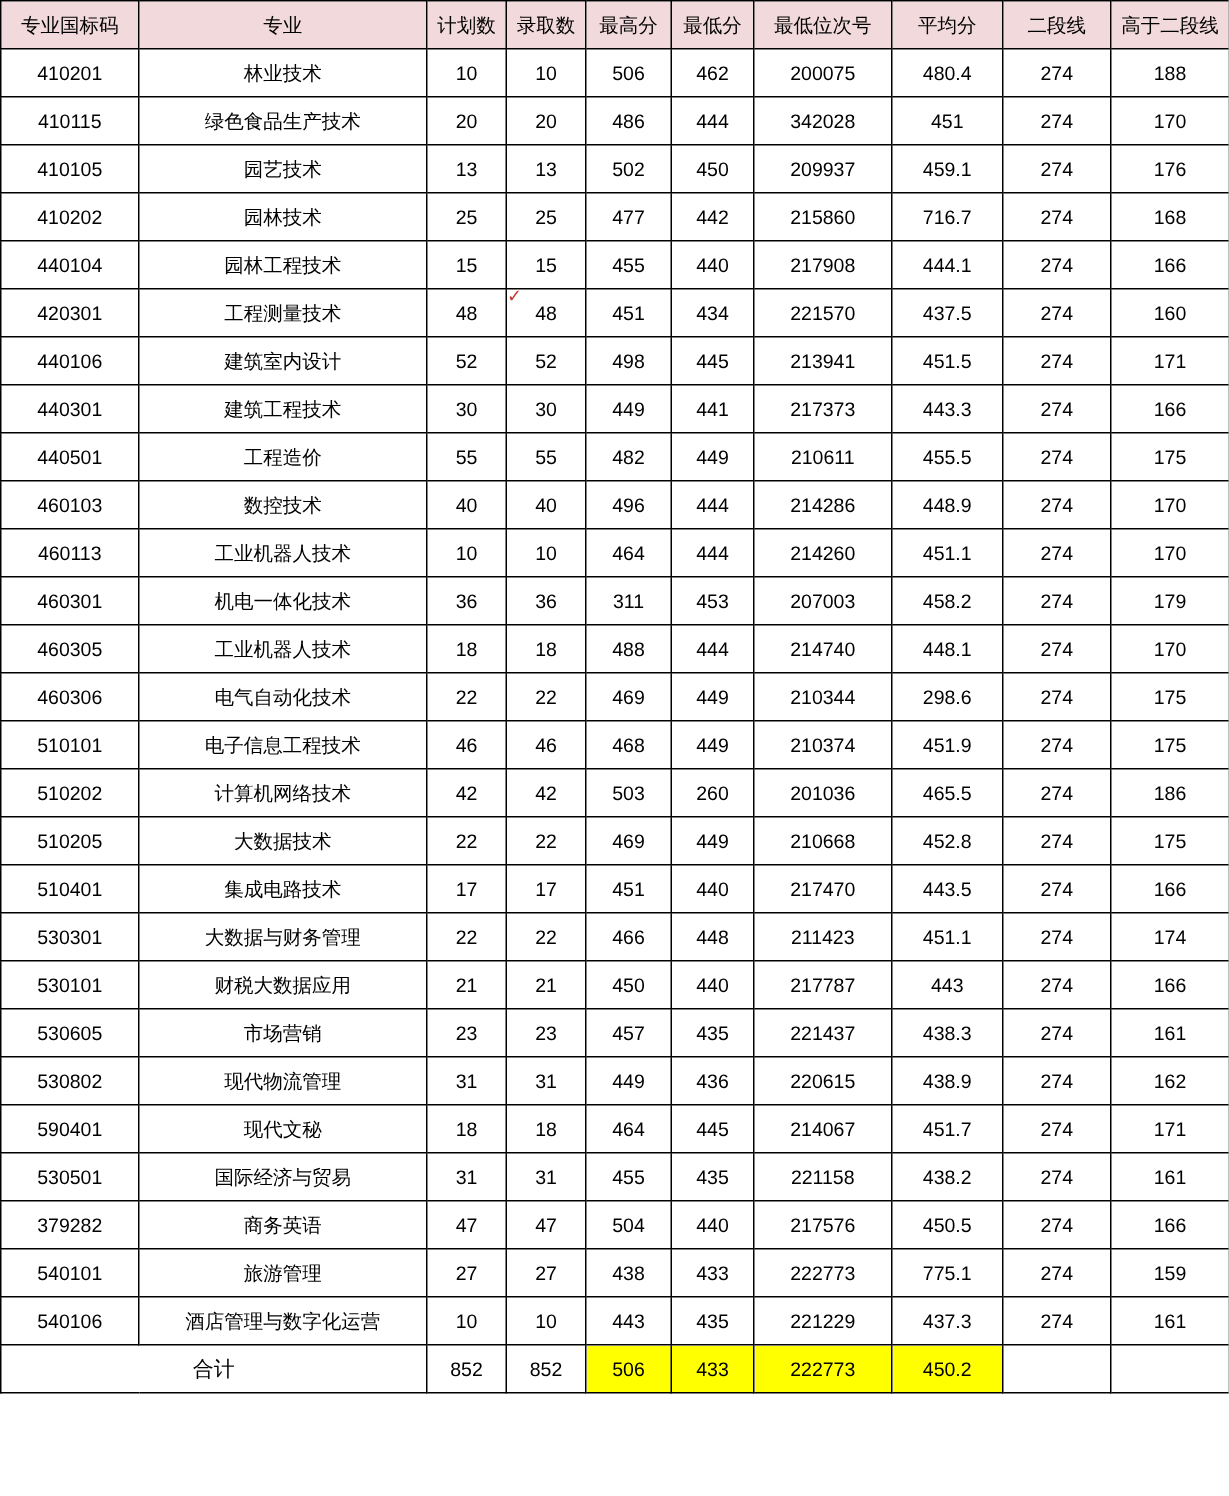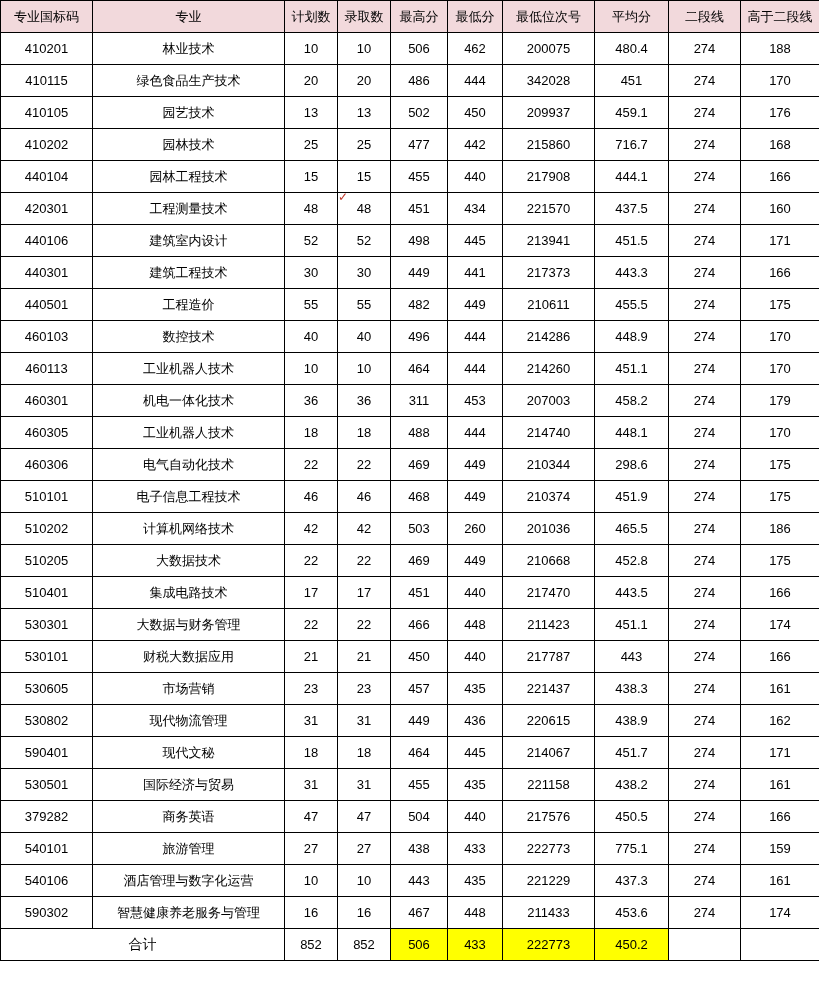--- a/index.html
+++ b/index.html
@@ -425,32 +425,20 @@
       <td class="major-name">酒店管理与数字化运营</td>
       <td>10</td>
       <td>10</td>
       <td>443</td>
       <td>435</td>
       <td>221229</td>
       <td>437.3</td>
       <td>274</td>
       <td>161</td>
     </tr>
-    <tr>
-      <td>590302</td>
-      <td class="major-name">智慧健康养老服务与管理</td>
-      <td>16</td>
-      <td>16</td>
-      <td>467</td>
-      <td>448</td>
-      <td>211433</td>
-      <td>453.6</td>
-      <td>274</td>
-      <td>174</td>
-    </tr>
   </tbody>
   <tfoot>
     <tr>
       <td class="total-label" colspan="2">合计</td>
       <td>852</td>
       <td>852</td>
       <td class="highlight">506</td>
       <td class="highlight">433</td>
       <td class="highlight">222773</td>
       <td class="highlight">450.2</td>

